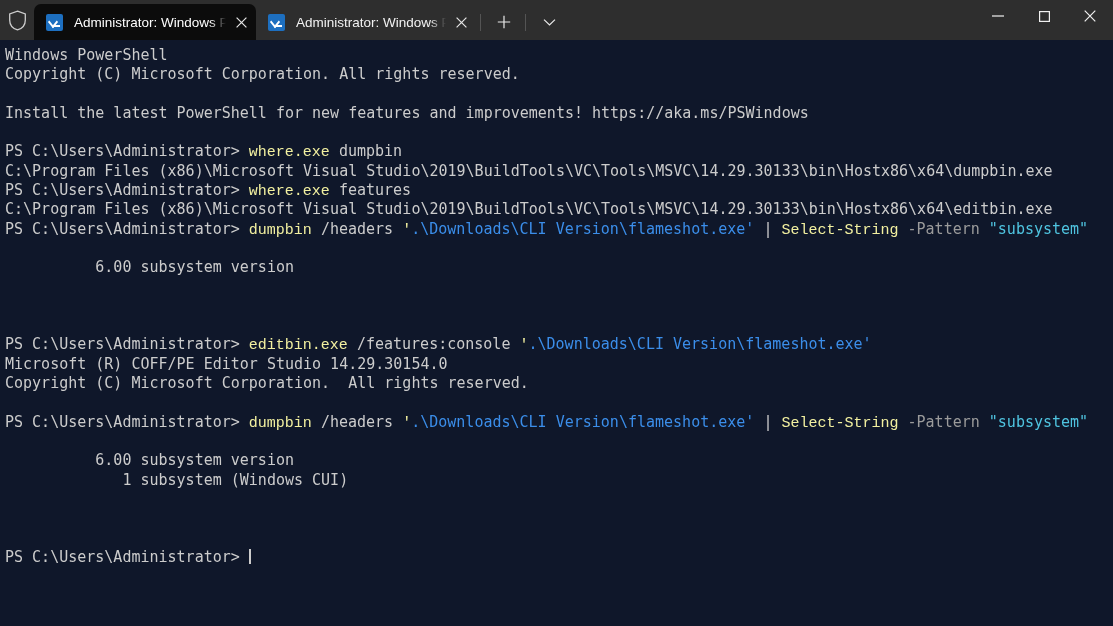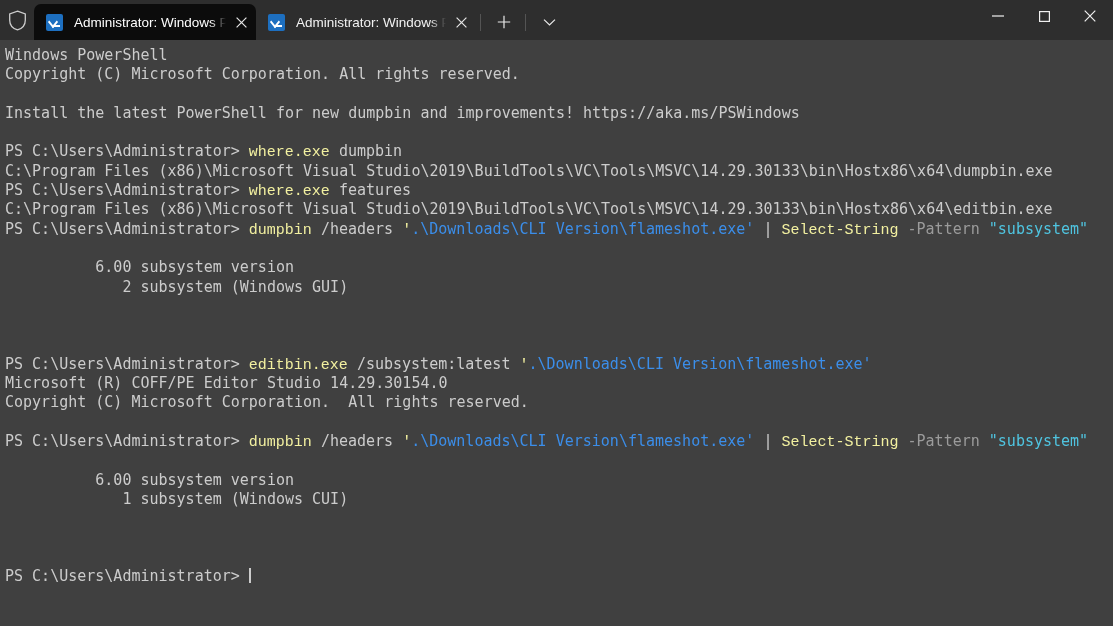--- a/index.html
+++ b/index.html
@@ -147,21 +147,21 @@
     display: flex;
     align-items: center;
     justify-content: center;
     color: #f0f0f0;
   }
   .wc.close { width: 46px; }
 
   
   .terminal {
     flex: 1 1 auto;
-    background: #404040;
+    background: #0f172a;
     padding: 6px 0 0 5px;
     box-sizing: border-box;
     overflow: hidden;
     position: relative;
   }
   .line {
     font-family: "DejaVu Sans Mono", monospace;
     font-size: 15px;
     line-height: 19.3px;
     color: #cccccc;
@@ -259,34 +259,33 @@
             <path d="M0.7 0.7 L11.3 11.3 M11.3 0.7 L0.7 11.3" stroke="#f0f0f0" stroke-width="1.2"></path>
           </svg>
       </div>
     </div>
   </div>
 
   <div class="terminal" id="terminal-output">
       <div class="line"><span class="fg-default">Windows PowerShell</span></div>
       <div class="line"><span class="fg-default">Copyright (C) Microsoft Corporation. All rights reserved.</span></div>
       <div class="line">&nbsp;</div>
-      <div class="line"><span class="fg-default">Install the latest PowerShell for new dumpbin and improvements! https://aka.ms/PSWindows</span></div>
+      <div class="line"><span class="fg-default">Install the latest PowerShell for new features and improvements! https://aka.ms/PSWindows</span></div>
       <div class="line">&nbsp;</div>
       <div class="line"><span class="fg-default">PS C:\Users\Administrator&gt; </span><span class="fg-yellow">where.exe</span><span class="fg-default"> dumpbin</span></div>
       <div class="line"><span class="fg-default">C:\Program Files (x86)\Microsoft Visual Studio\2019\BuildTools\VC\Tools\MSVC\14.29.30133\bin\Hostx86\x64\dumpbin.exe</span></div>
       <div class="line"><span class="fg-default">PS C:\Users\Administrator&gt; </span><span class="fg-yellow">where.exe</span><span class="fg-default"> features</span></div>
       <div class="line"><span class="fg-default">C:\Program Files (x86)\Microsoft Visual Studio\2019\BuildTools\VC\Tools\MSVC\14.29.30133\bin\Hostx86\x64\editbin.exe</span></div>
       <div class="line"><span class="fg-default">PS C:\Users\Administrator&gt; </span><span class="fg-yellow">dumpbin</span><span class="fg-default"> /headers </span><span class="fg-yellow">'</span><span class="fg-blue">.\Downloads\CLI Version\flameshot.exe'</span><span class="fg-default"> | </span><span class="fg-yellow">Select-String</span><span class="fg-default"> </span><span class="fg-gray">-Pattern</span><span class="fg-default"> </span><span class="fg-cyan">"subsystem"</span></div>
       <div class="line">&nbsp;</div>
       <div class="line"><span class="fg-default">          6.00 subsystem version</span></div>
-      <div class="line"><span class="fg-default">             2 subsystem (Windows GUI)</span></div>
-      <div class="line">&nbsp;</div>
-      <div class="line">&nbsp;</div>
-      <div class="line">&nbsp;</div>
-      <div class="line"><span class="fg-default">PS C:\Users\Administrator&gt; </span><span class="fg-yellow">editbin.exe</span><span class="fg-default"> /subsystem:latest </span><span class="fg-yellow">'</span><span class="fg-blue">.\Downloads\CLI Version\flameshot.exe'</span></div>
+      <div class="line">&nbsp;</div>
+      <div class="line">&nbsp;</div>
+      <div class="line">&nbsp;</div>
+      <div class="line"><span class="fg-default">PS C:\Users\Administrator&gt; </span><span class="fg-yellow">editbin.exe</span><span class="fg-default"> /features:console </span><span class="fg-yellow">'</span><span class="fg-blue">.\Downloads\CLI Version\flameshot.exe'</span></div>
       <div class="line"><span class="fg-default">Microsoft (R) COFF/PE Editor Studio 14.29.30154.0</span></div>
       <div class="line"><span class="fg-default">Copyright (C) Microsoft Corporation.  All rights reserved.</span></div>
       <div class="line">&nbsp;</div>
       <div class="line"><span class="fg-default">PS C:\Users\Administrator&gt; </span><span class="fg-yellow">dumpbin</span><span class="fg-default"> /headers </span><span class="fg-yellow">'</span><span class="fg-blue">.\Downloads\CLI Version\flameshot.exe'</span><span class="fg-default"> | </span><span class="fg-yellow">Select-String</span><span class="fg-default"> </span><span class="fg-gray">-Pattern</span><span class="fg-default"> </span><span class="fg-cyan">"subsystem"</span></div>
       <div class="line">&nbsp;</div>
       <div class="line"><span class="fg-default">          6.00 subsystem version</span></div>
       <div class="line"><span class="fg-default">             1 subsystem (Windows CUI)</span></div>
       <div class="line">&nbsp;</div>
       <div class="line">&nbsp;</div>
       <div class="line">&nbsp;</div>

